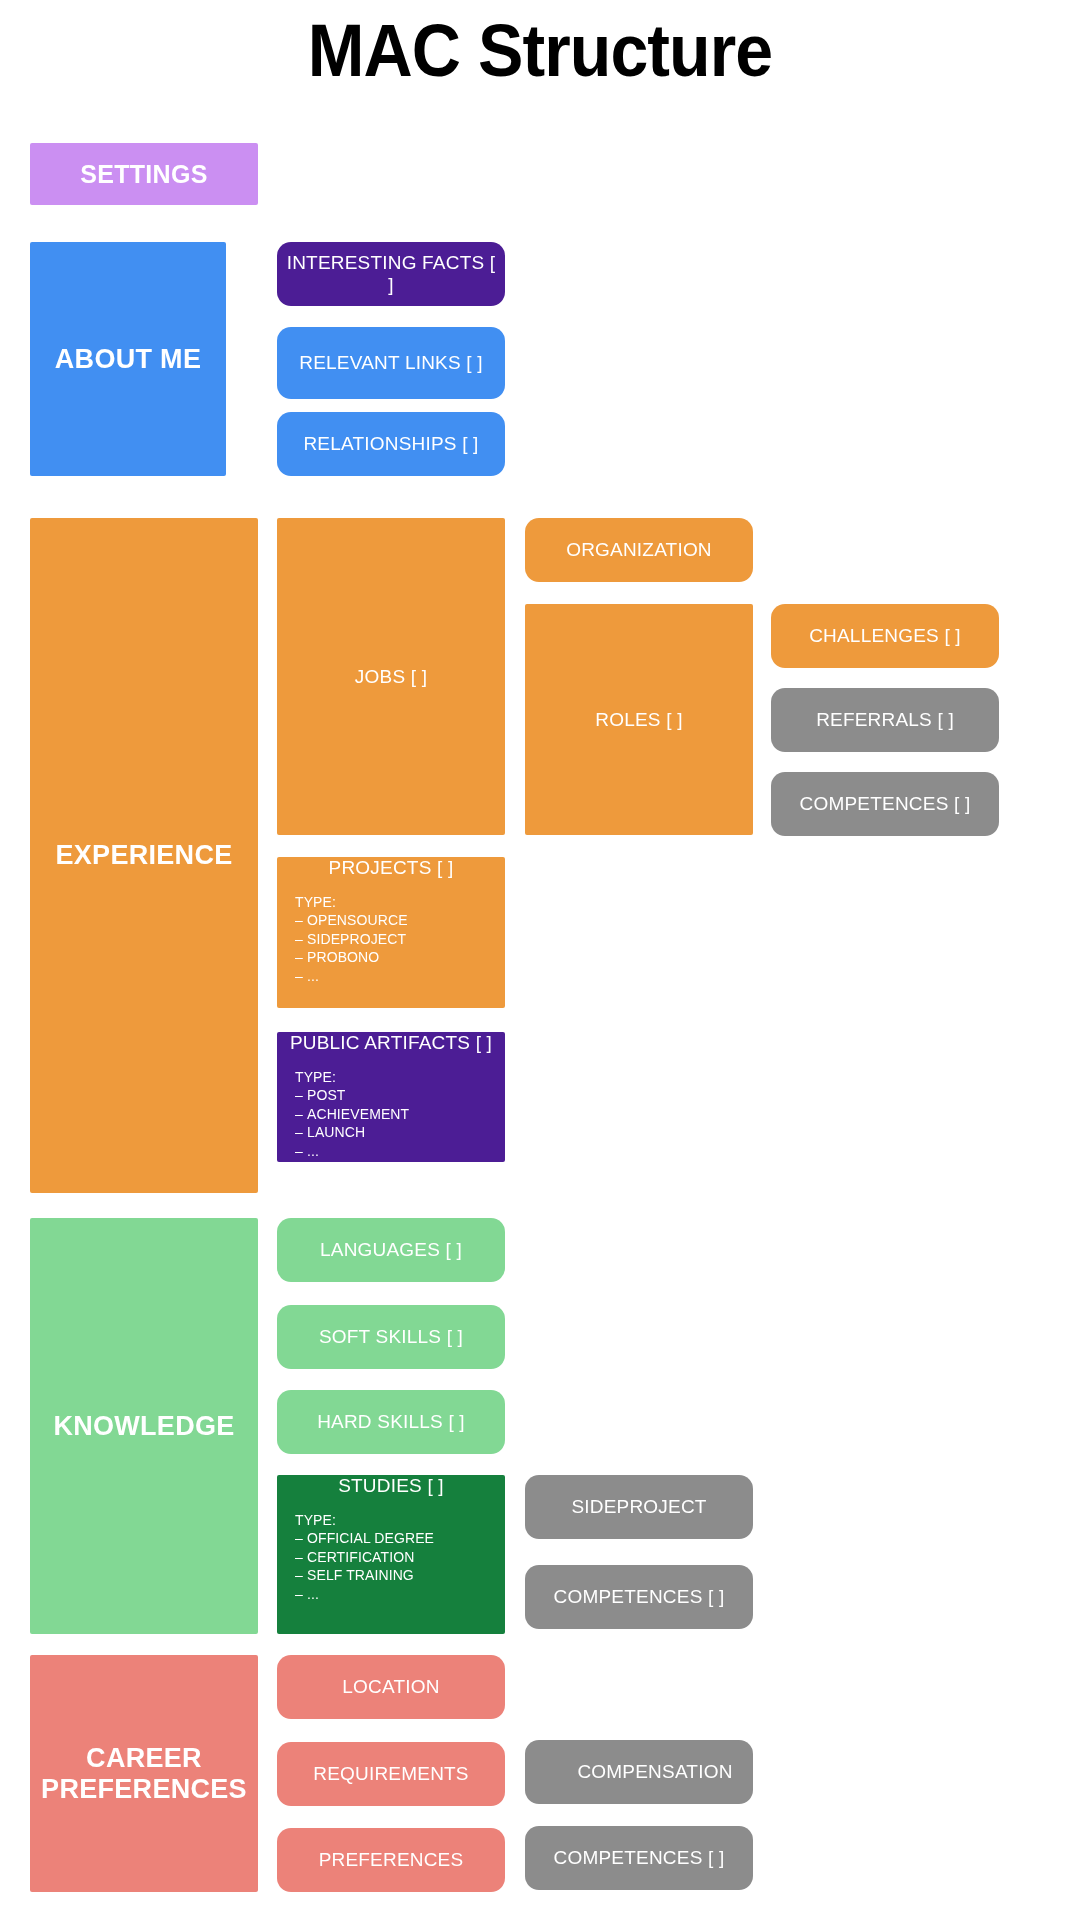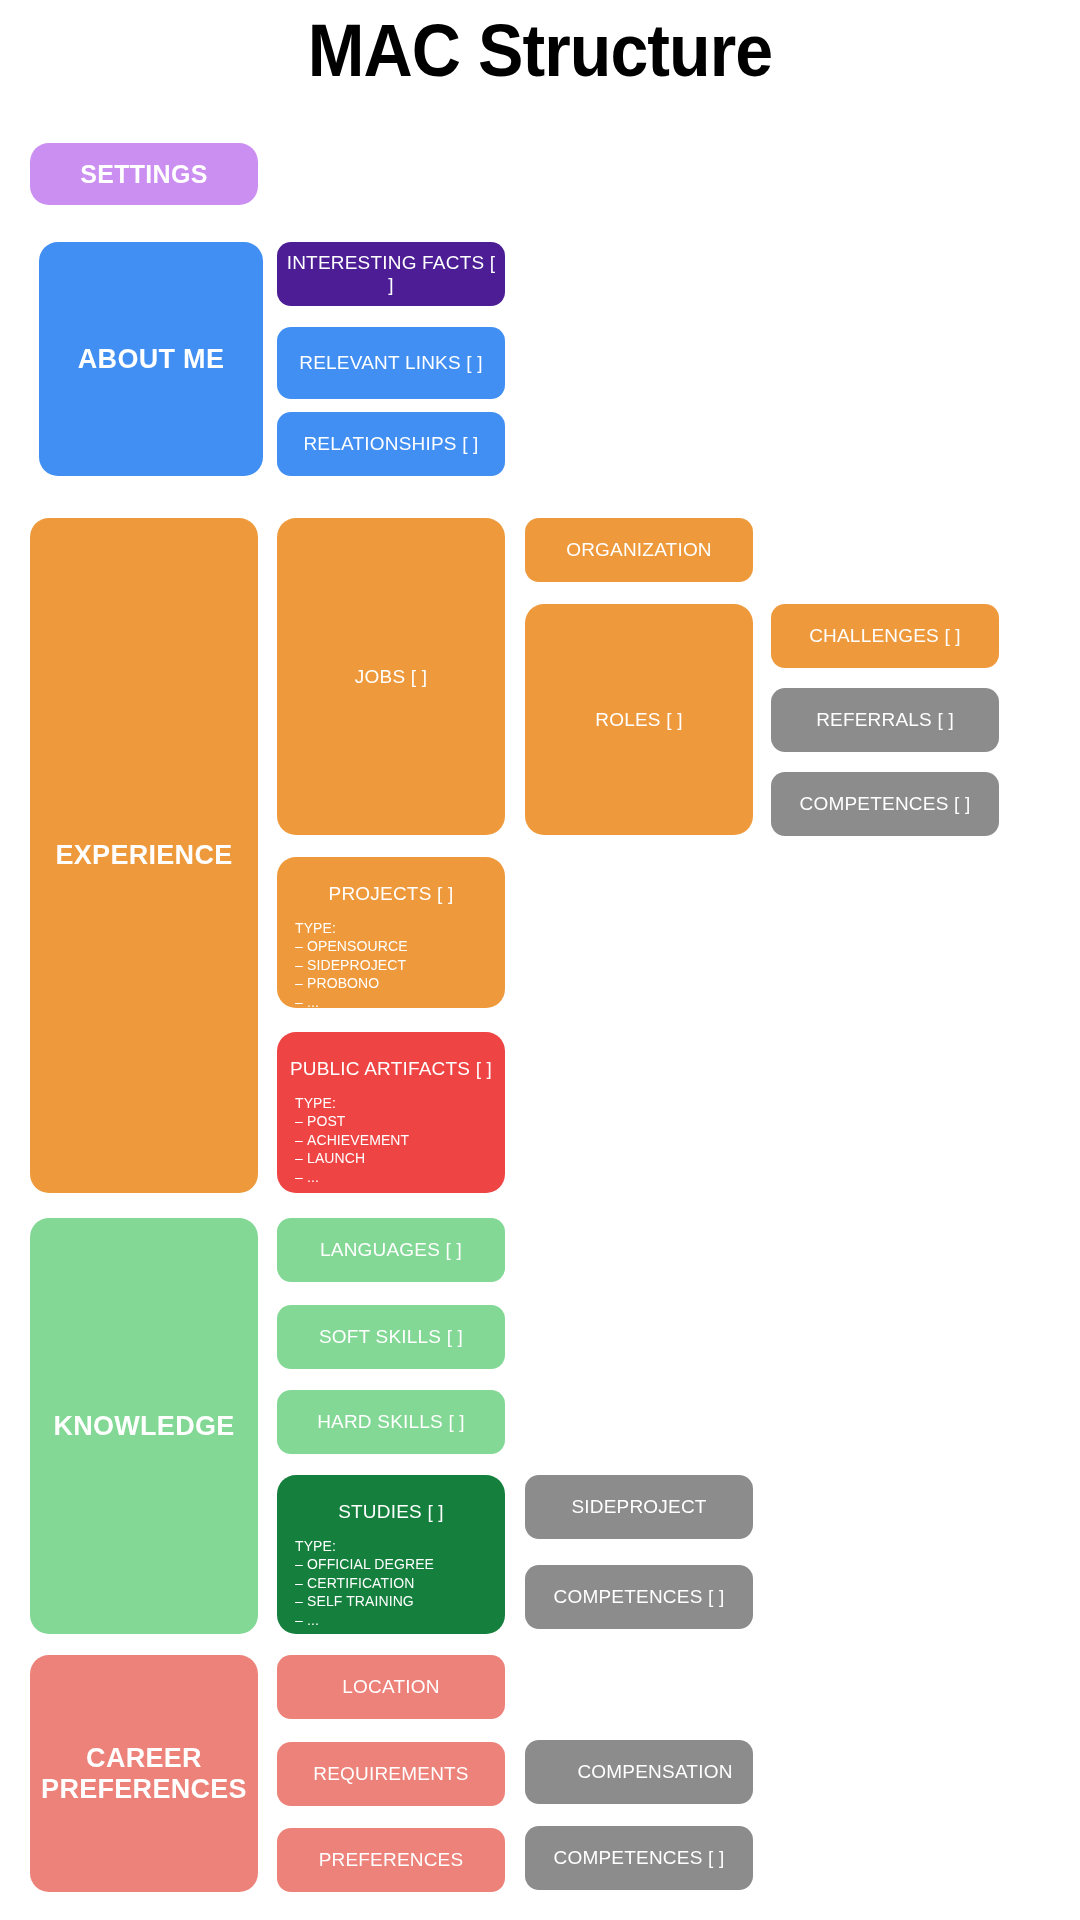--- a/index.html
+++ b/index.html
@@ -15,41 +15,40 @@
     position: absolute; left: 0; top: 10px; width: 1080px;
     text-align: center;
     font-size: 74px; font-weight: 700; letter-spacing: -1px;
     color: #000000; line-height: 1.1;
     font-family: "Liberation Sans", sans-serif;
     transform: scaleX(0.92); transform-origin: center top;
   }
 
   .card {
     position: absolute;
-    border-radius: 19px;
+    border-radius: 2px;
     color: #ffffff;
     display: flex;
     align-items: center;
     justify-content: center;
     text-align: center;
     font-family: "Liberation Sans", sans-serif;
   }
   .card .label { display: block; width: 100%; padding: 0 6px; }
 
   
   .card.parent { font-size: 27px; font-weight: 700; letter-spacing: 0.3px; line-height: 1.12; }
   
   .card.child  { font-size: 19px; font-weight: 400; letter-spacing: 0.2px; }
   .card.pill   { border-radius: 14px; }
 
   
   .card.typed { flex-direction: column; align-items: stretch; justify-content: flex-start; }
   .card.typed .label {
     font-size: 19px; font-weight: 400; text-align: center;
-    margin-top: 26px;
   }
   .typelist {
     margin: 14px 0 0 18px;
     text-align: left;
     font-size: 14px;
     line-height: 1.32;
     font-weight: 400;
     letter-spacing: 0.1px;
     color: #ffffff;
   }
@@ -64,21 +63,21 @@
 <body>
 
 <div id="canvas">
 
   <div id="page-title">MAC Structure</div>
 
   <div class="card parent" id="settings-card" style="left:30px; top:143px; width:228px; height:62px; background:#cb8ff2;">
     <span class="label">SETTINGS</span>
   </div>
 
-  <div class="card parent" style="left:30px; top:242px; width:224px; height:234px; background:#418ff2;margin-left:9px;">
+  <div class="card parent" style="left:30px; top:242px; width:196px; height:234px; background:#418ff2;">
     <span class="label">ABOUT ME</span>
   </div>
   <div class="card child pill" style="left:277px; top:242px; width:228px; height:64px; background:#4c1d95;">
     <span class="label">INTERESTING FACTS [ ]</span>
   </div>
   <div class="card child pill" style="left:277px; top:327px; width:228px; height:72px; background:#418ff2;align-items:center;">
     <span class="label">RELEVANT LINKS [ ]</span>
   </div>
   <div class="card child pill" style="left:277px; top:412px; width:228px; height:64px; background:#418ff2;">
     <span class="label">RELATIONSHIPS [ ]</span>
@@ -96,21 +95,21 @@
     <span class="label">PROJECTS [ ]</span>
     <div class="typelist">
       <span class="tl-head">TYPE:</span>
       <span class="tl-item"><span class="dash">–</span><span>OPENSOURCE</span></span>
       <span class="tl-item"><span class="dash">–</span><span>SIDEPROJECT</span></span>
       <span class="tl-item"><span class="dash">–</span><span>PROBONO</span></span>
       <span class="tl-item"><span class="dash">–</span><span>...</span></span>
     </div>
   </div>
 
-  <div class="card child typed" style="left:277px; top:1032px; width:228px; height:161px; background:#ef4444;">
+  <div class="card child typed" style="left:277px; top:1032px; width:228px; height:130px; background:#4c1d95;">
     <span class="label">PUBLIC ARTIFACTS [ ]</span>
     <div class="typelist">
       <span class="tl-head">TYPE:</span>
       <span class="tl-item"><span class="dash">–</span><span>POST</span></span>
       <span class="tl-item"><span class="dash">–</span><span>ACHIEVEMENT</span></span>
       <span class="tl-item"><span class="dash">–</span><span>LAUNCH</span></span>
       <span class="tl-item"><span class="dash">–</span><span>...</span></span>
     </div>
   </div>
 

